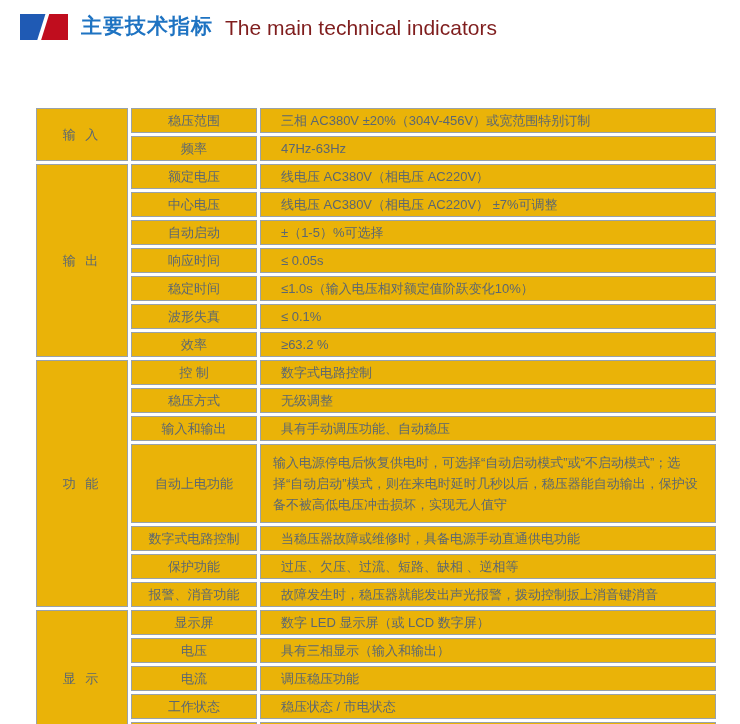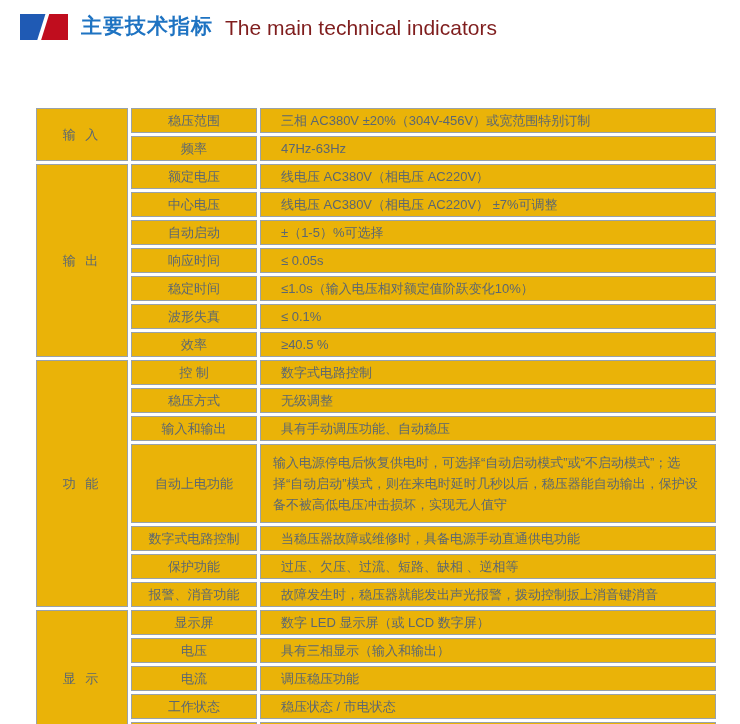--- a/index.html
+++ b/index.html
@@ -149,21 +149,21 @@
     <tr>
       <td class="param">稳定时间</td>
       <td class="value">≤1.0s（输入电压相对额定值阶跃变化10%）</td>
     </tr>
     <tr>
       <td class="param">波形失真</td>
       <td class="value">≤ 0.1%</td>
     </tr>
     <tr>
       <td class="param">效率</td>
-      <td class="value">≥40.5 %</td>
+      <td class="value">≥63.2 %</td>
     </tr>
 
     <tr>
       <td class="cat" rowspan="7">功 能</td>
       <td class="param">控 制</td>
       <td class="value">数字式电路控制</td>
     </tr>
     <tr>
       <td class="param">稳压方式</td>
       <td class="value">无级调整</td>

